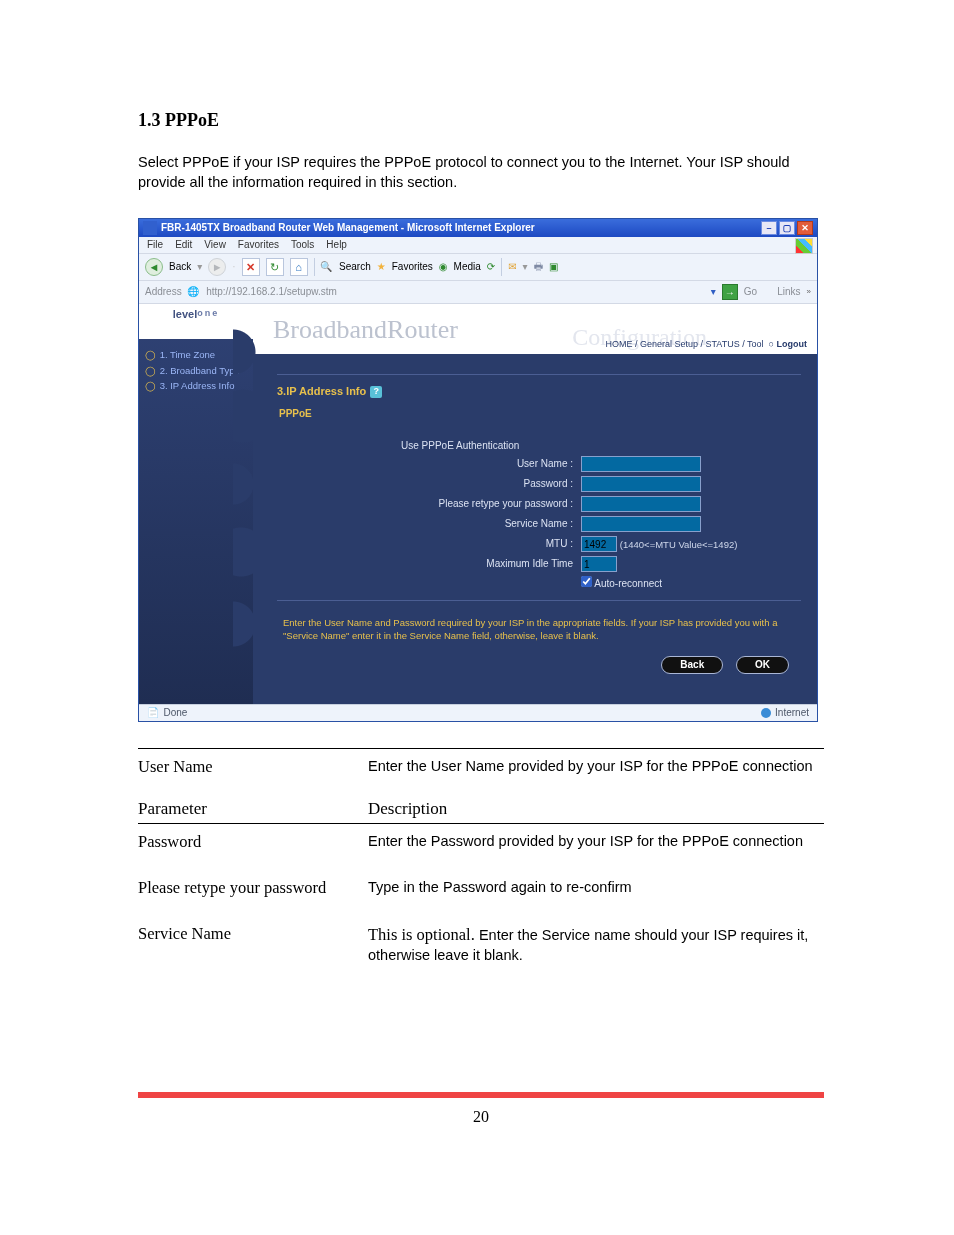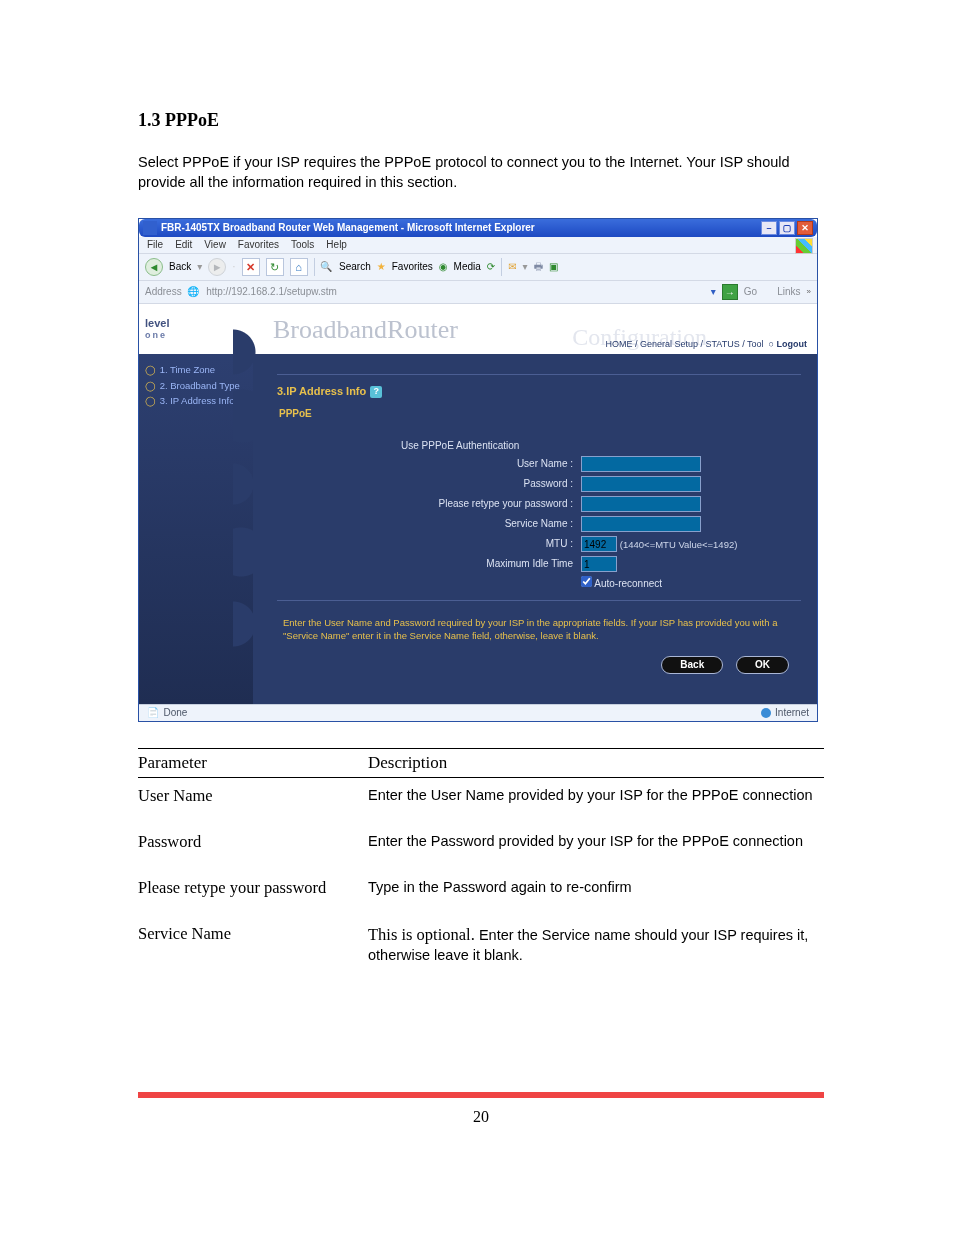--- a/index.html
+++ b/index.html
@@ -23,21 +23,21 @@
     font-size: 10px;
     background: #fff;
     color: #000;
     line-height: 1.2;
   }
   .titlebar {
     background: linear-gradient(#3a6ddc,#1d49c2);
     color: #fff;
     display: flex; align-items: center; justify-content: space-between;
     padding: 2px 4px;
-    font-size: 10px; font-weight: bold; border-radius: 6px;
+    font-size: 10px; font-weight: bold;
   }
   .titlebar .winbtns { display: flex; gap: 2px; }
   .titlebar .winbtn {
     width: 16px; height: 14px; background: #e7e7f6; color: #1c3fb4;
     display: flex; align-items: center; justify-content: center;
     font-size: 9px; font-weight: bold;
     border: 1px solid #6b8ae0;
   }
   .titlebar .winbtn.close { background: #e25c3a; color: #fff; border-color:#b3391b;}
   .winlogo { width:14px; height:14px; background:#3160ce; display:inline-block; }
@@ -104,22 +104,22 @@
     display:flex;
     background:#2a3c6a;
   }
   .sidebar {
     width:114px;
     background: linear-gradient(#2f4275,#1f2d52);
     color:#fff;
     flex:0 0 114px;
   }
   .logo-block {
-    background:#fff; height:50px;
-    display:flex; flex-direction:column; justify-content:center;
+    background:#fff; height:35px;
+    display:flex; justify-content:center;
     padding:4px 6px;
     color:#425280; font-weight:bold; font-size:11px;
   }
   .logo-block .one { font-size:9px; letter-spacing:2px; color:#6a7aa8;}
   .navlist { padding:8px 6px; font-size:9.5px; }
   .navitem { color:#9bb6f6; padding:2px 0; white-space:nowrap;}
   .navbullet { color:#e7c04c; margin-right:4px;}
 
   .main { flex:1; background:#2a3c6a; min-height:400px; position:relative;}
   .banner {
@@ -434,26 +434,26 @@
     <div class="zone">
       <span class="globe-dot"></span>
       <span>Internet</span>
     </div>
   </div>
 </div>
 
 <table class="ptable">
   <tbody>
       <tr>
+    <td class="param">User Name</td>
+    <td class="desc"><span>Enter the User Name provided by your ISP for the PPPoE connection</span></td>
+  </tr>
+  <tr>
     <th>Parameter</th>
     <th>Description</th>
-  </tr>
-  <tr>
-    <td class="param">User Name</td>
-    <td class="desc"><span>Enter the User Name provided by your ISP for the PPPoE connection</span></td>
   </tr>
   <tr>
     <td class="param">Password</td>
     <td class="desc"><span>Enter the Password provided by your ISP for the PPPoE connection</span></td>
   </tr>
   <tr>
     <td class="param">Please retype your password</td>
     <td class="desc"><span>Type in the Password again to re-confirm</span></td>
   </tr>
   <tr>

